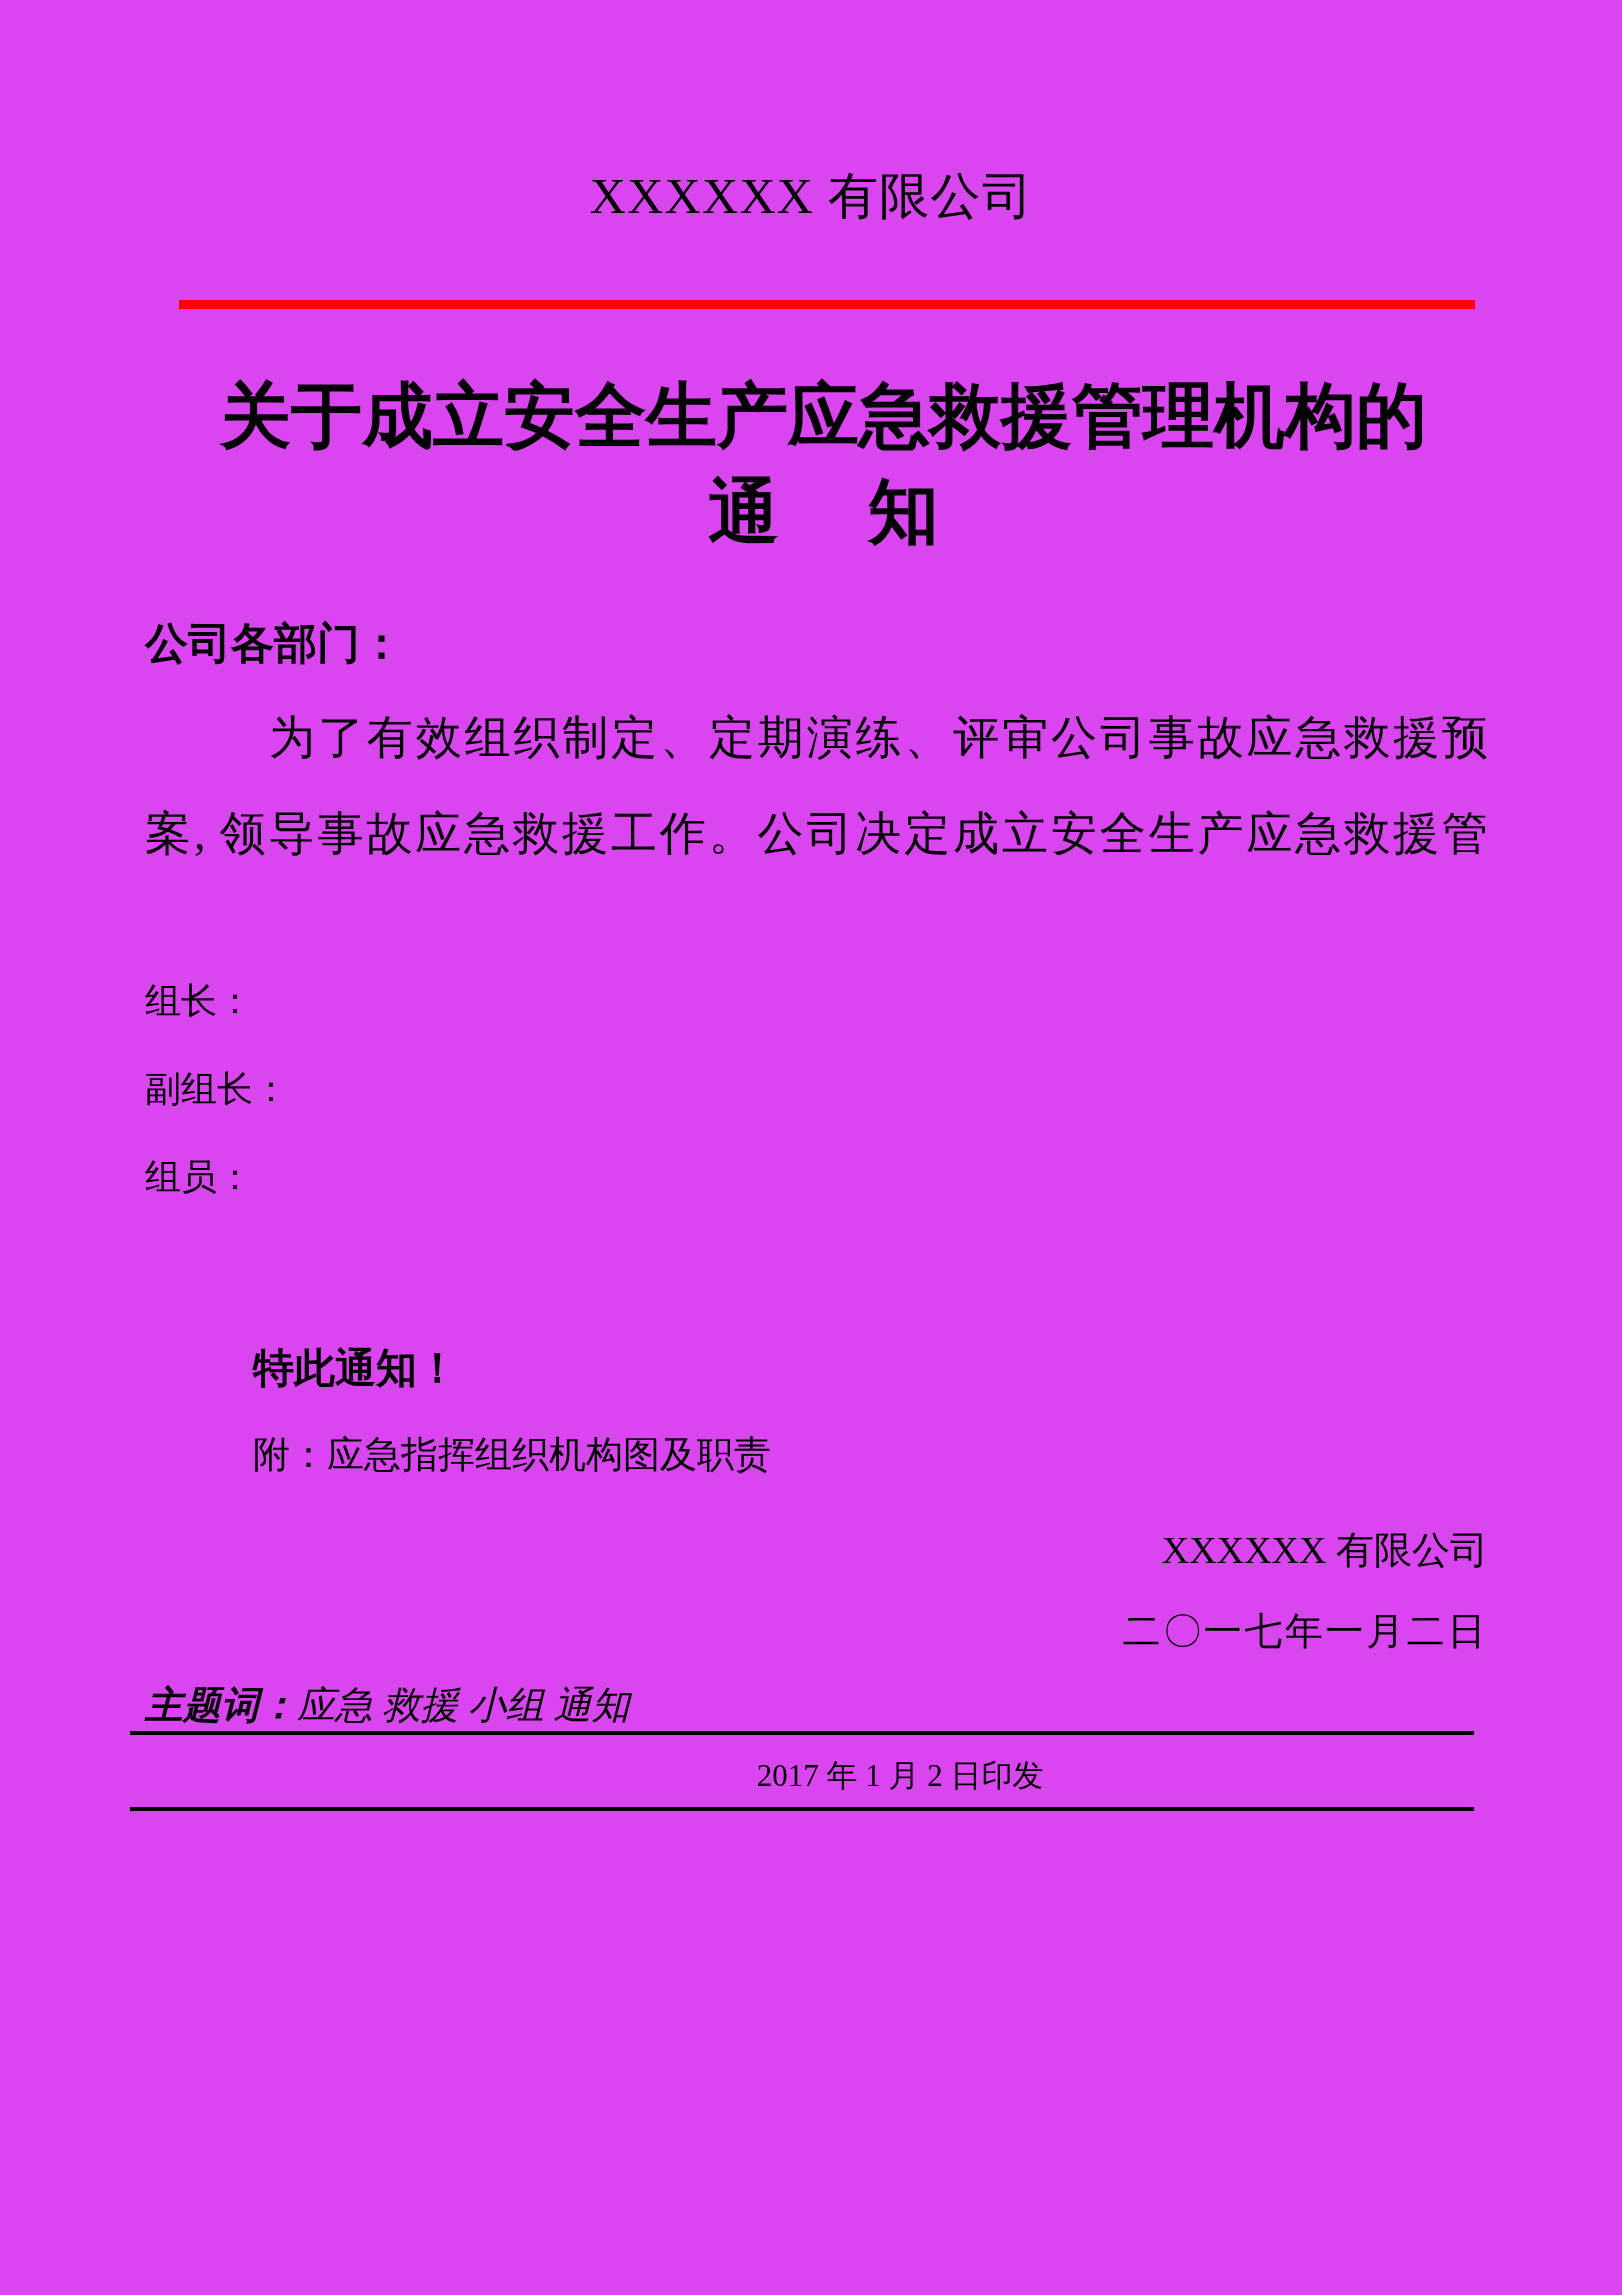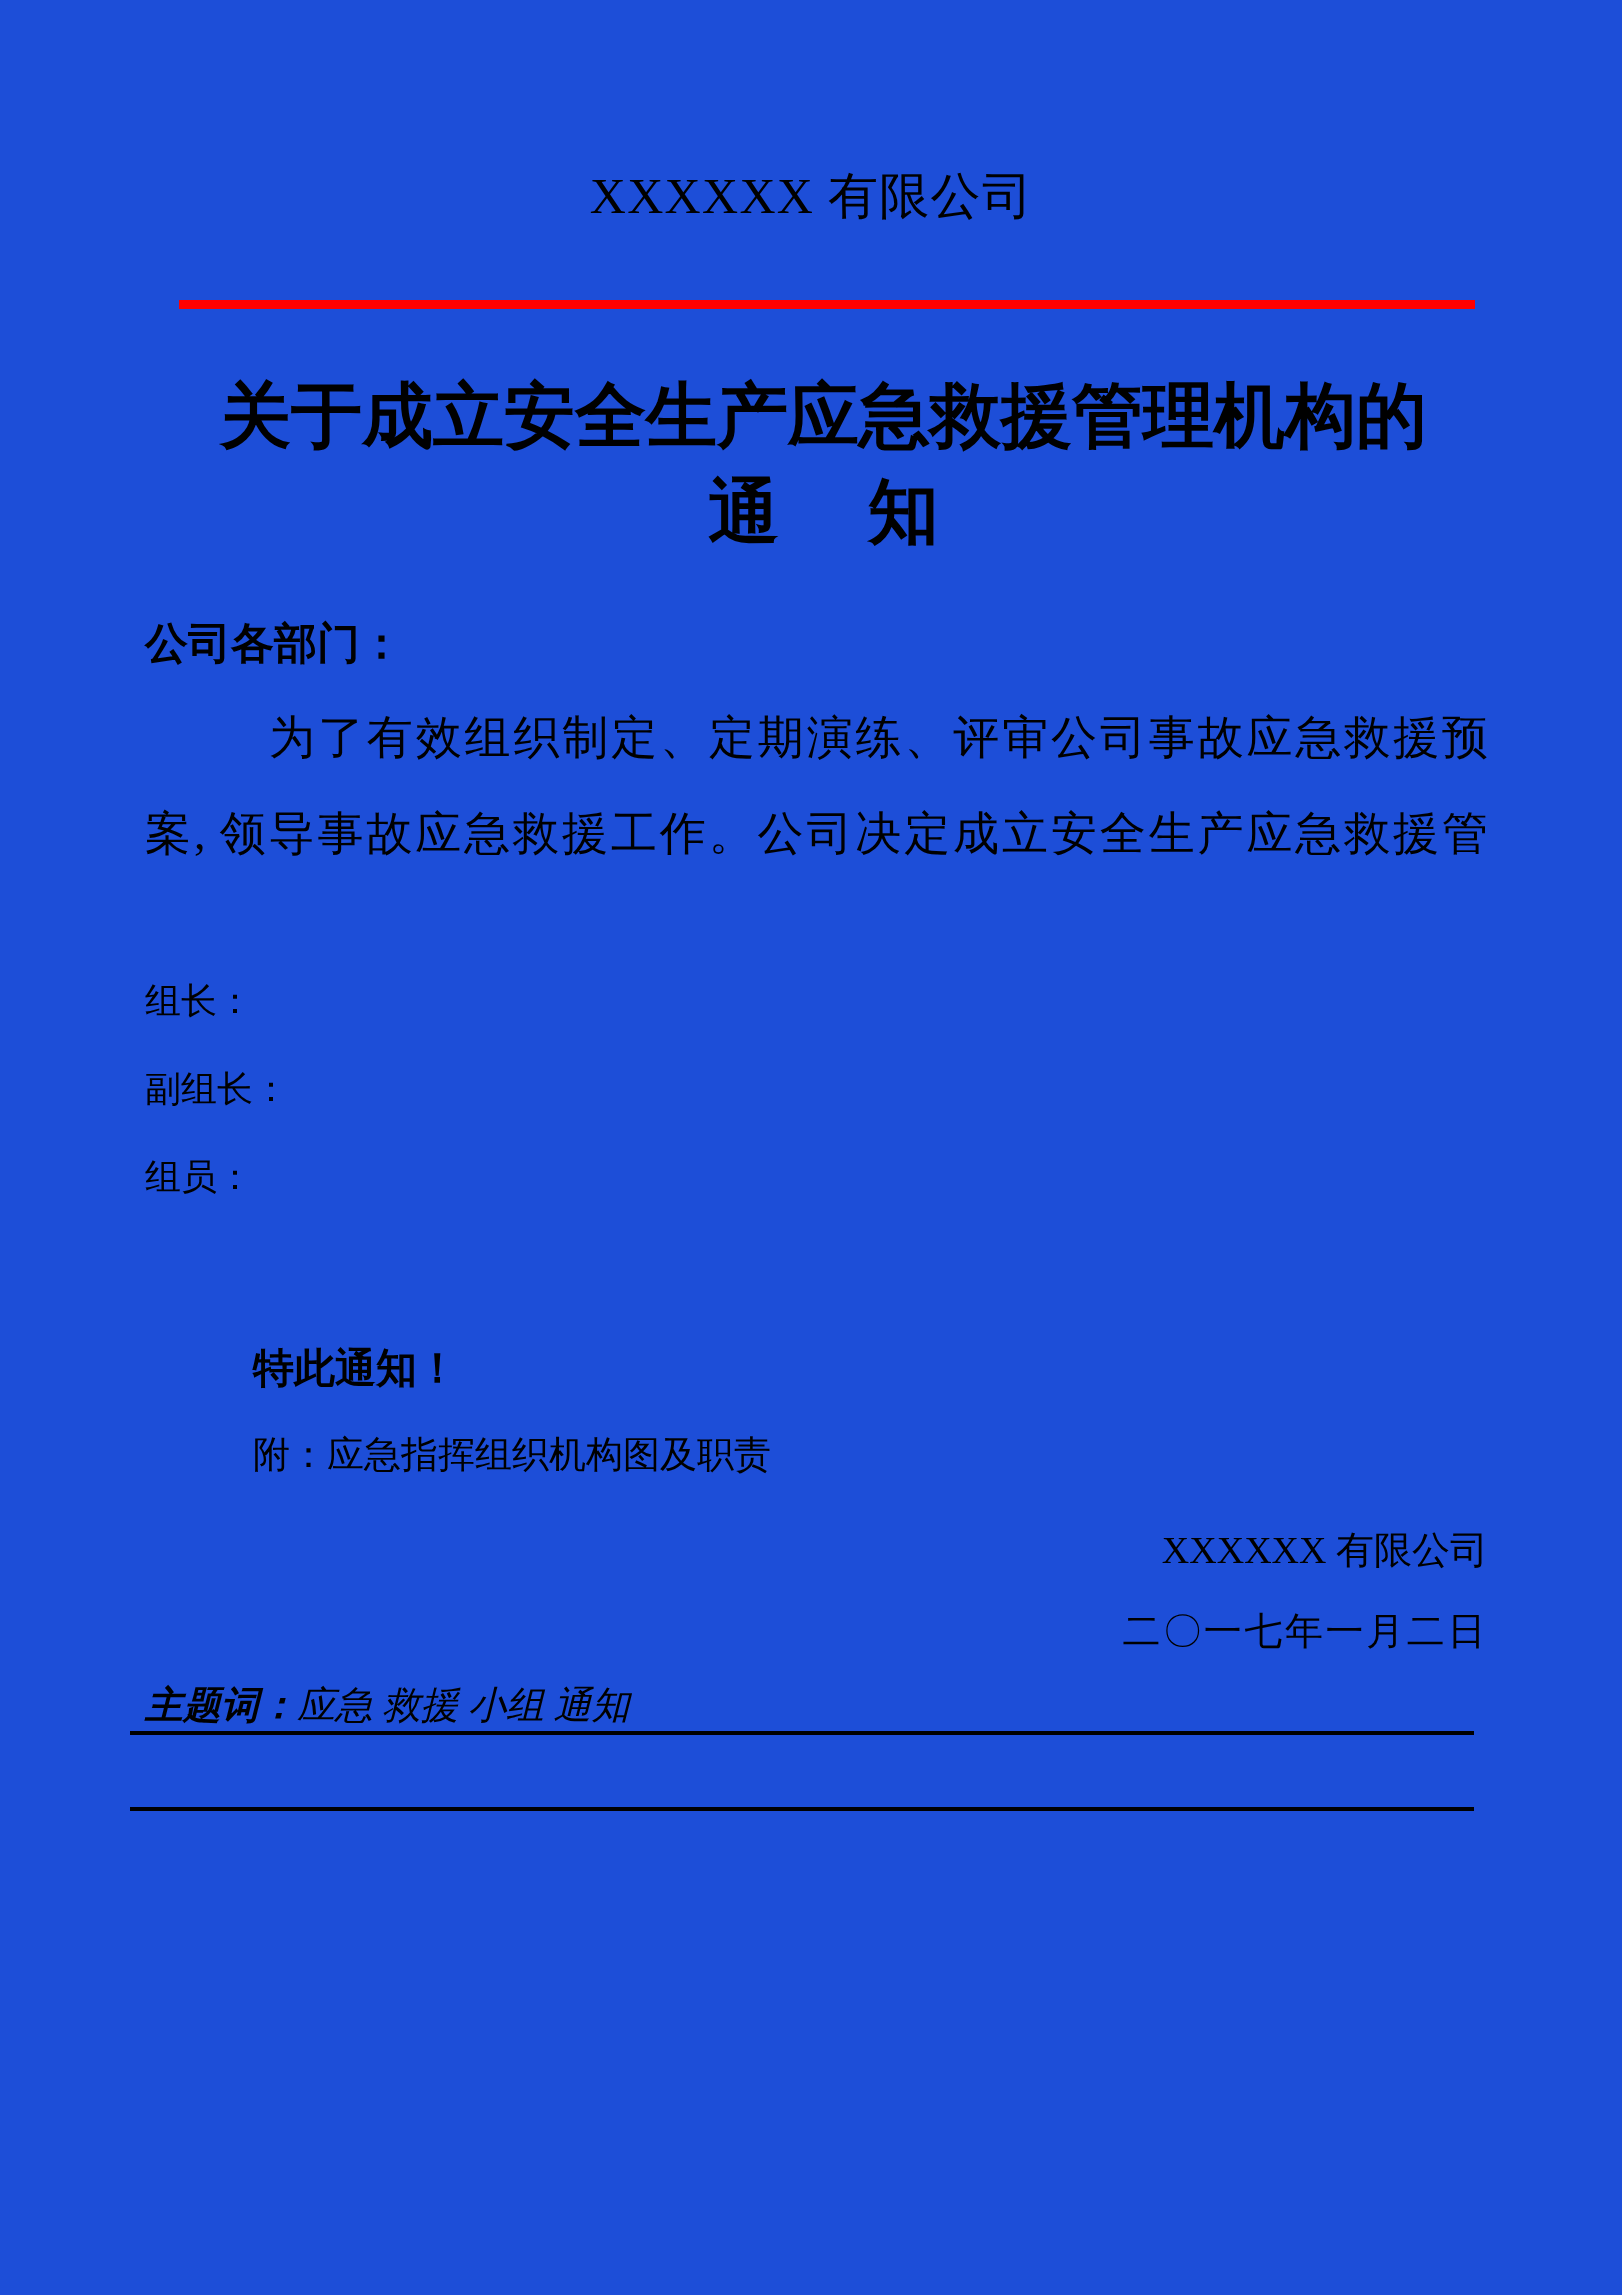--- a/index.html
+++ b/index.html
@@ -4,21 +4,21 @@
 <style>
   html, body {
     margin: 0;
     padding: 0;
     background: #ffffff;
   }
   .page {
     position: relative;
     width: 1623px;
     height: 2295px;
-    background: #1d4ed8;
+    background: #d946ef;
     color: #000000;
     font-family: "Liberation Serif", "DejaVu Serif", serif;
     overflow: hidden;
   }
   .abs { position: absolute; }
 
   .company-top {
     top: 162px; left: 0; width: 1623px;
     text-align: center;
     font-size: 50px; line-height: 68px;
@@ -126,17 +126,18 @@
   <div class="abs sig-company">XXXXXX 有限公司</div>
 
   <div class="abs sig-date">二〇一七年一月二日</div>
 
   <div class="abs keywords">
     <span class="kw-label">主题词：</span><span>应急 救援 小组  通知</span>
   </div>
 
   <div class="abs rule rule-top"></div>
 
+  <div class="abs print-date">2017 年 1 月 2 日印发</div>
 
   <div class="abs rule rule-bottom"></div>
 
 </div>
 
 
 </body></html>

